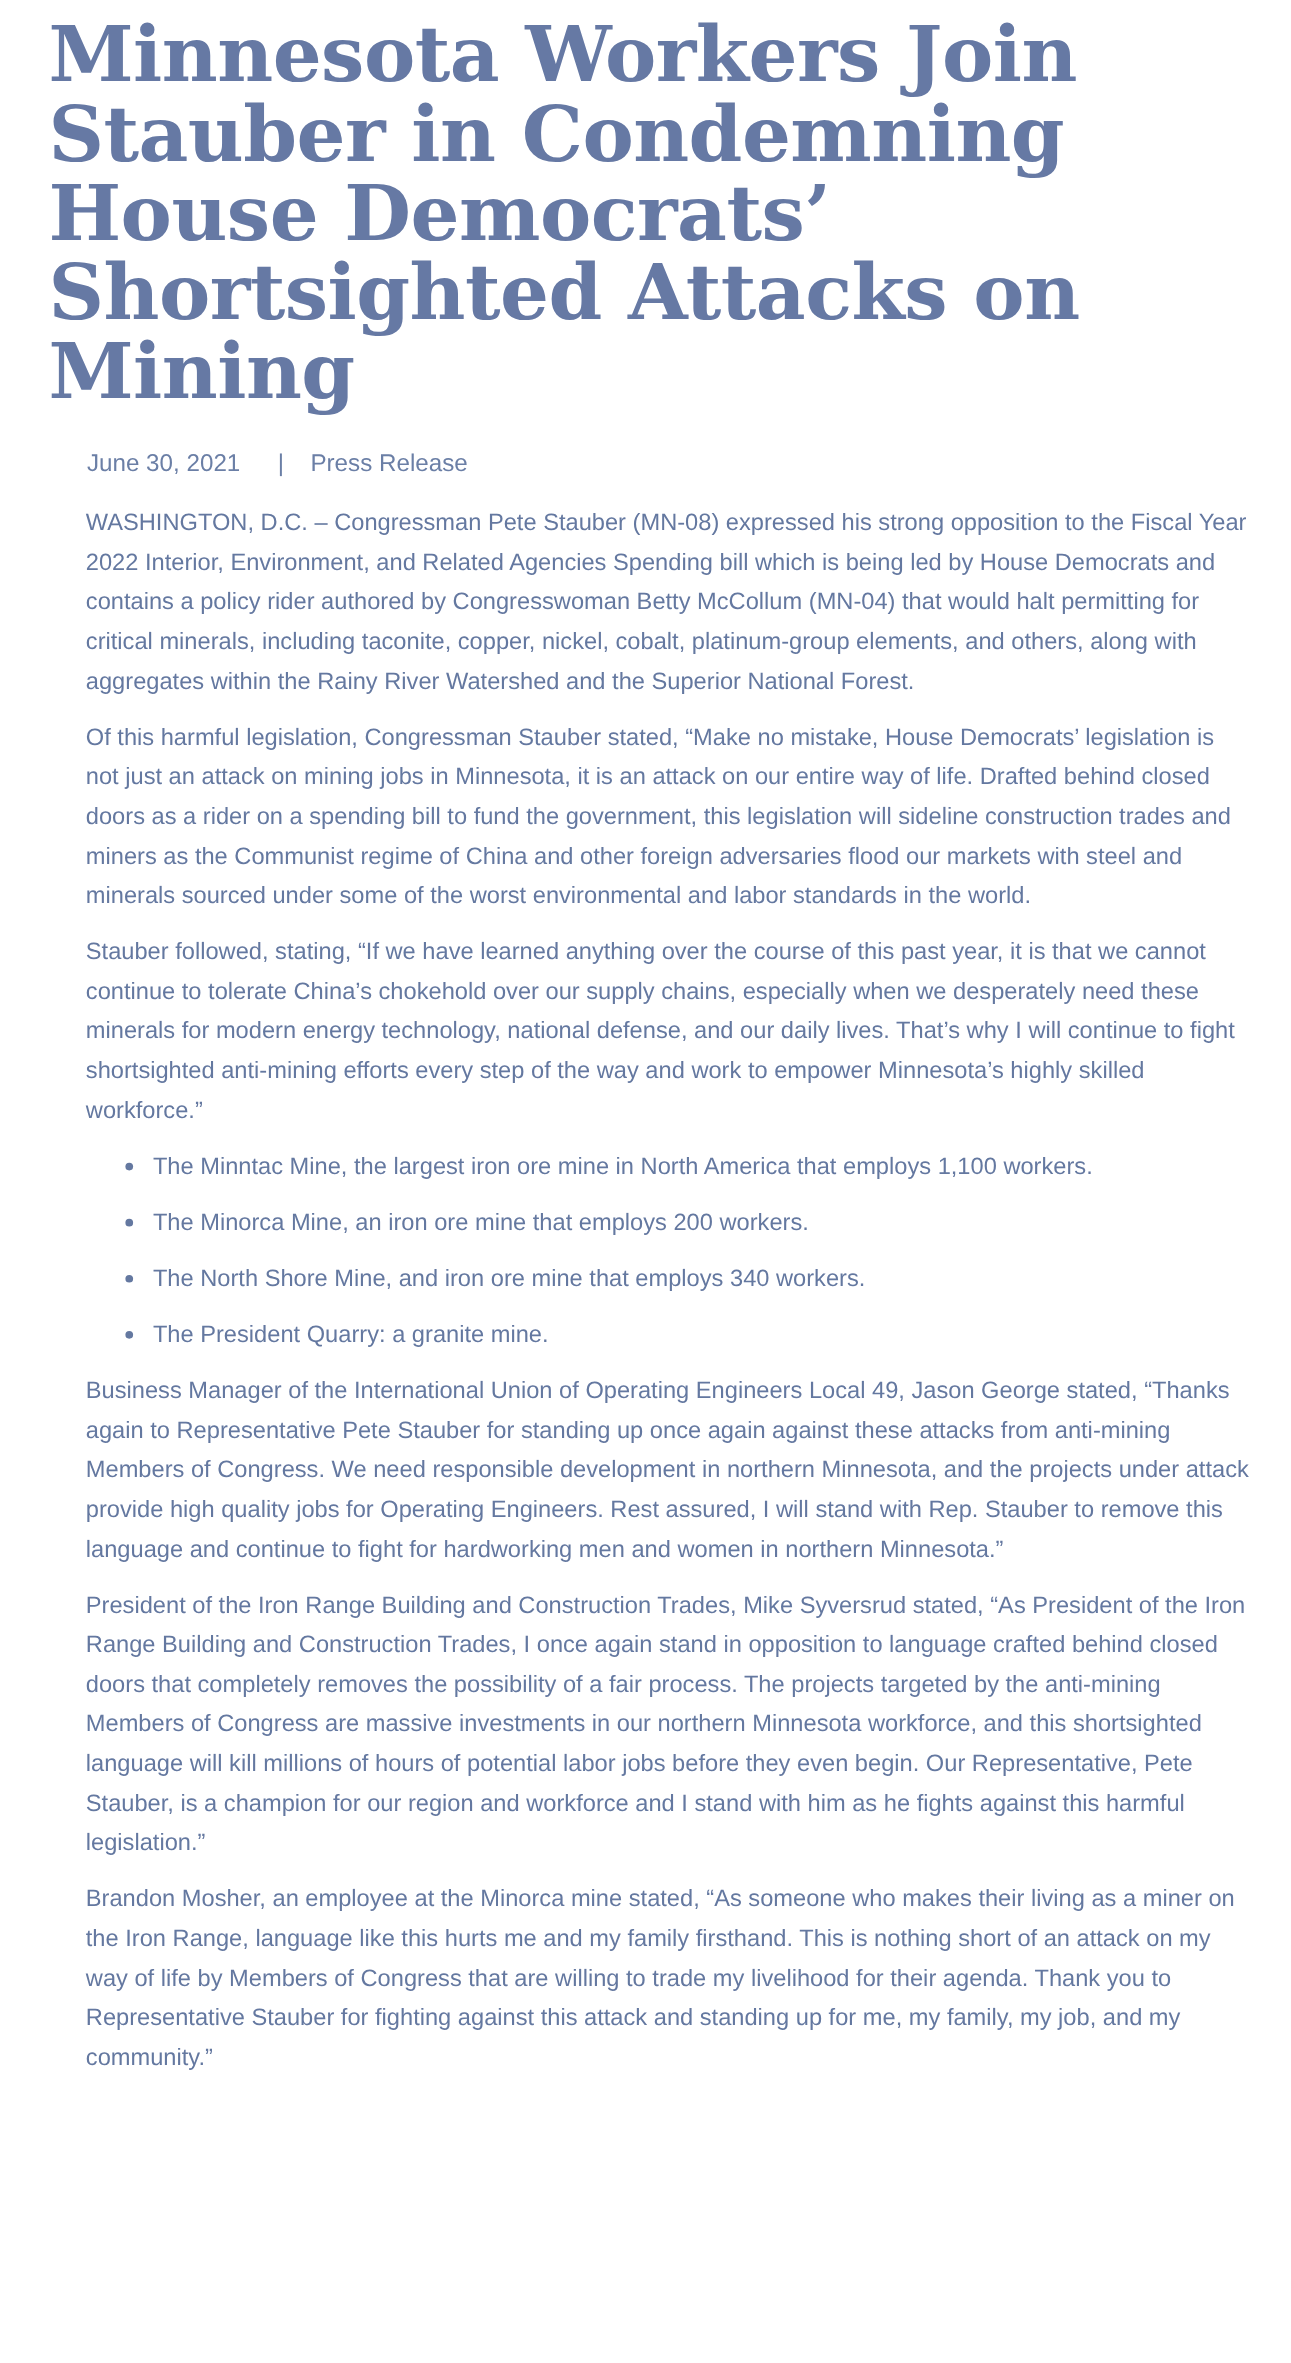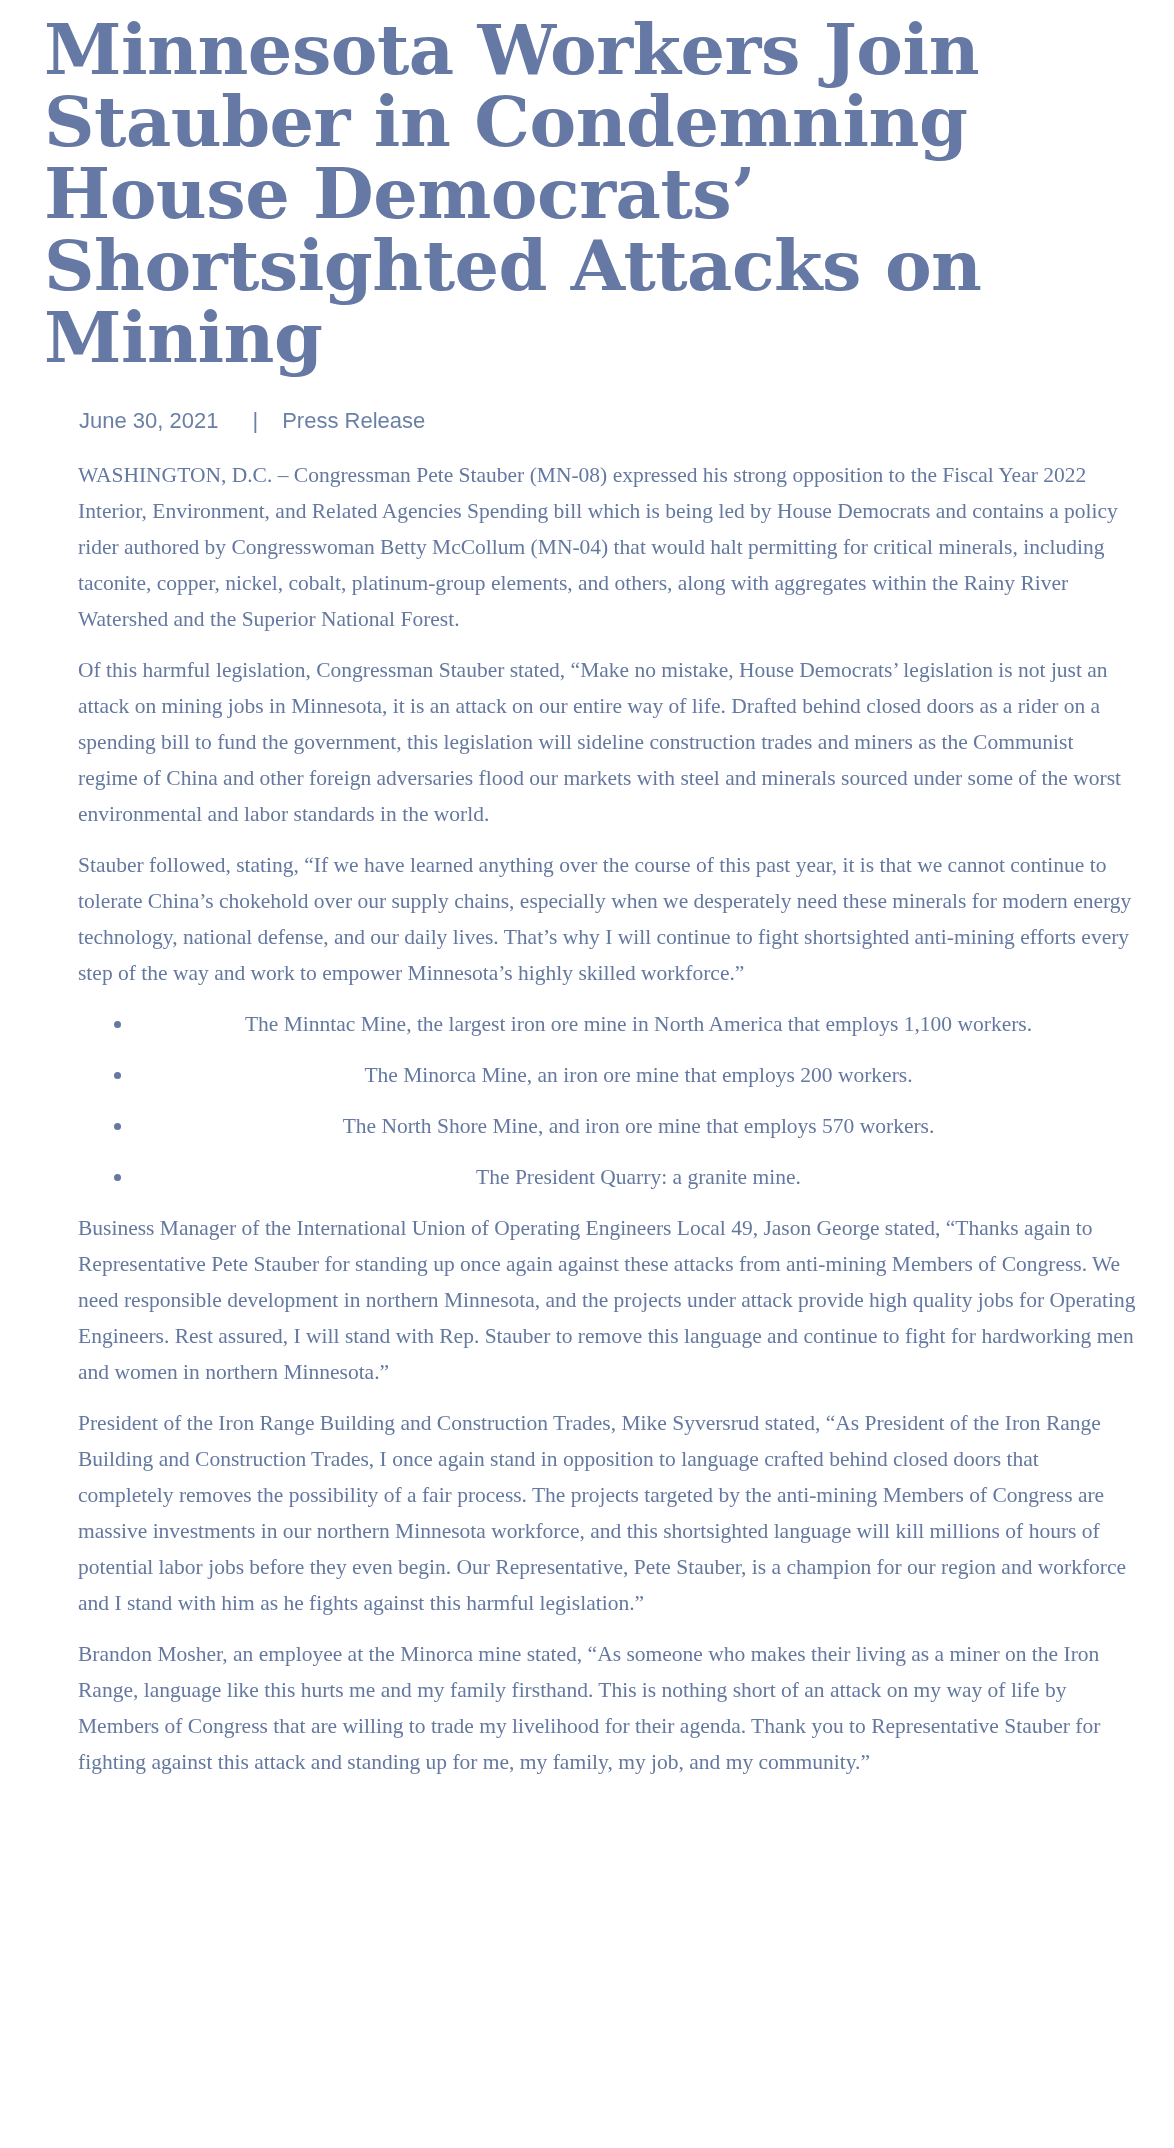--- a/index.html
+++ b/index.html
@@ -37,40 +37,38 @@
       color: #6b7fa6;
       display: flex;
       align-items: flex-end;
     }
     .meta .sep {
       margin: 0 24px 0 34px;
     }
     .body {
       margin: 21px 0 0 62px;
       width: 1060px;
-      font-family: Liberation Serif, serif;
     }
     .body p {
       margin: 0 0 15px 0;
       font-size: 21.5px;
       line-height: 36px;
       color: #6478a0;
     }
     .body ul {
       margin: 0 0 15px 0;
       padding: 0 0 0 61px;
       list-style: none;
     }
     .body ul li {
       position: relative;
       font-size: 21.5px;
       line-height: 36px;
       margin: 0 0 15px 0;
       color: #6478a0;
-      text-align: center;
     }
     .body ul li .bullet {
       position: absolute;
       left: -25px;
       top: 15px;
       width: 7px;
       height: 7px;
       border-radius: 50%;
       background: #6478a0;
     }
@@ -96,21 +94,21 @@
       <li>
         <span class="bullet"></span>
         <span>The Minntac Mine, the largest iron ore mine in North America that employs 1,100 workers.</span>
       </li>
       <li>
         <span class="bullet"></span>
         <span>The Minorca Mine, an iron ore mine that employs 200 workers.</span>
       </li>
       <li>
         <span class="bullet"></span>
-        <span>The North Shore Mine, and iron ore mine that employs 570 workers.</span>
+        <span>The North Shore Mine, and iron ore mine that employs 340 workers.</span>
       </li>
       <li>
         <span class="bullet"></span>
         <span>The President Quarry: a granite mine.</span>
       </li>
     </ul>
 
     <p>Business Manager of the International Union of Operating Engineers Local 49, Jason George stated, “Thanks again to Representative Pete Stauber for standing up once again against these attacks from anti-mining Members of Congress. We need responsible development in northern Minnesota, and the projects under attack provide high quality jobs for Operating Engineers. Rest assured, I will stand with Rep. Stauber to remove this language and continue to fight for hardworking men and women in northern Minnesota.”</p>
     <p>President of the Iron Range Building and Construction Trades, Mike Syversrud stated, “As President of the Iron Range Building and Construction Trades, I once again stand in opposition to language crafted behind closed doors that completely removes the possibility of a fair process. The projects targeted by the anti-mining Members of Congress are massive investments in our northern Minnesota workforce, and this shortsighted language will kill millions of hours of potential labor jobs before they even begin. Our Representative, Pete Stauber, is a champion for our region and workforce and I stand with him as he fights against this harmful legislation.”</p>
     <p>Brandon Mosher, an employee at the Minorca mine stated, “As someone who makes their living as a miner on the Iron Range, language like this hurts me and my family firsthand. This is nothing short of an attack on my way of life by Members of Congress that are willing to trade my livelihood for their agenda. Thank you to Representative Stauber for fighting against this attack and standing up for me, my family, my job, and my community.”</p>

